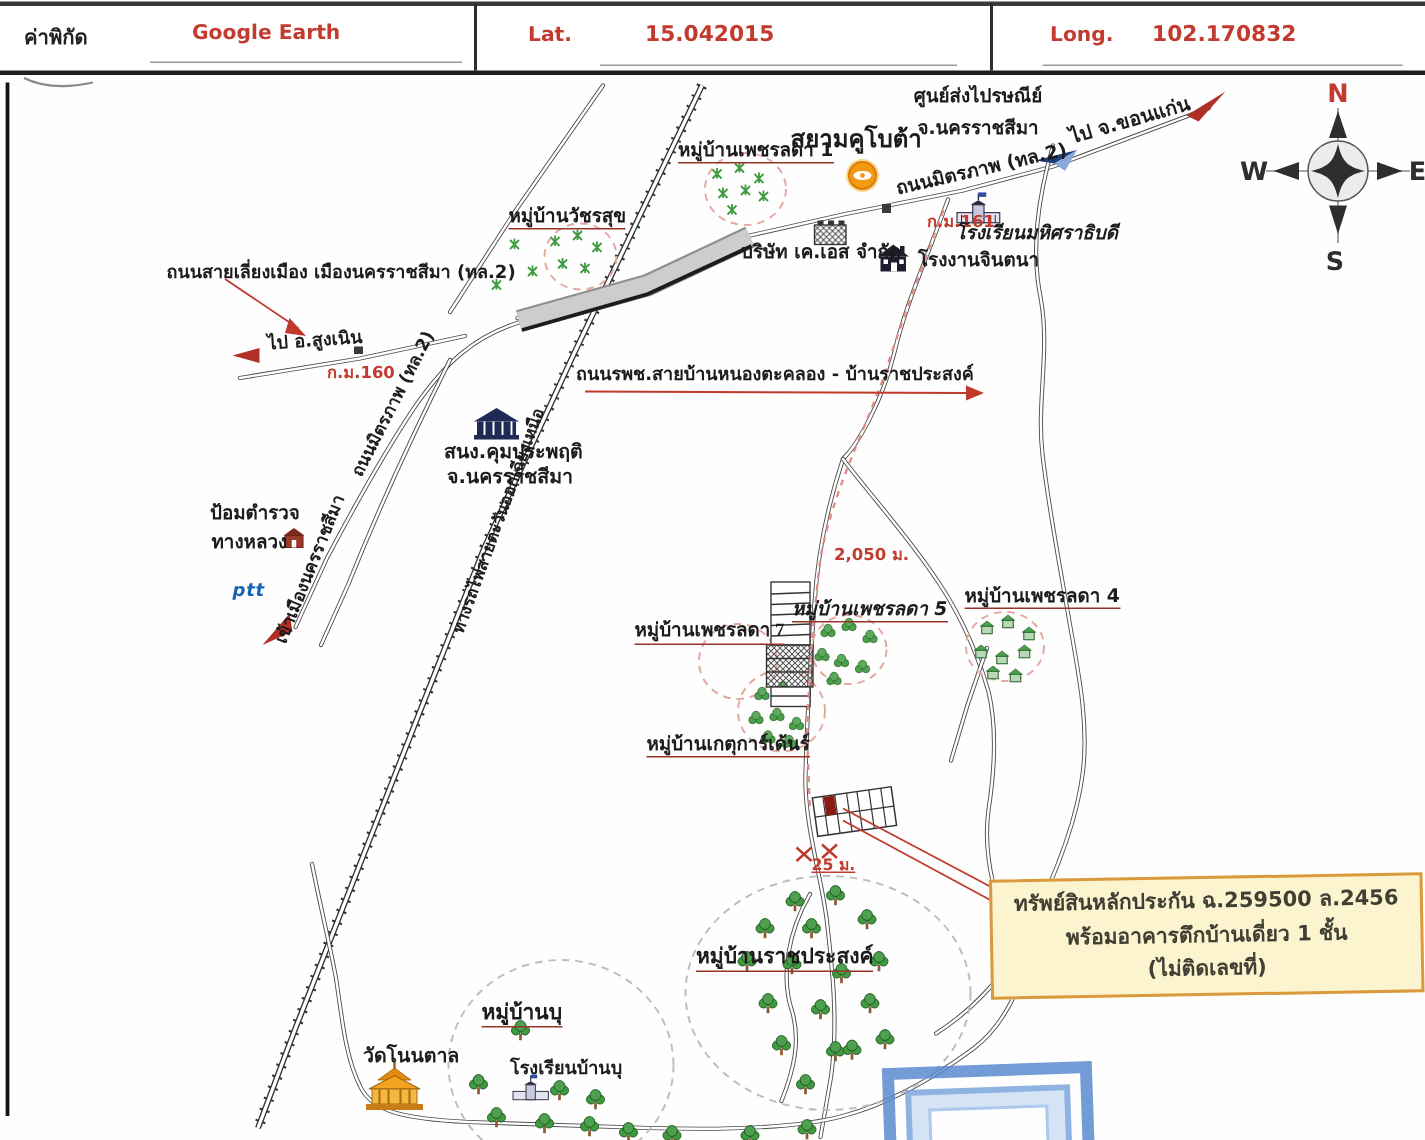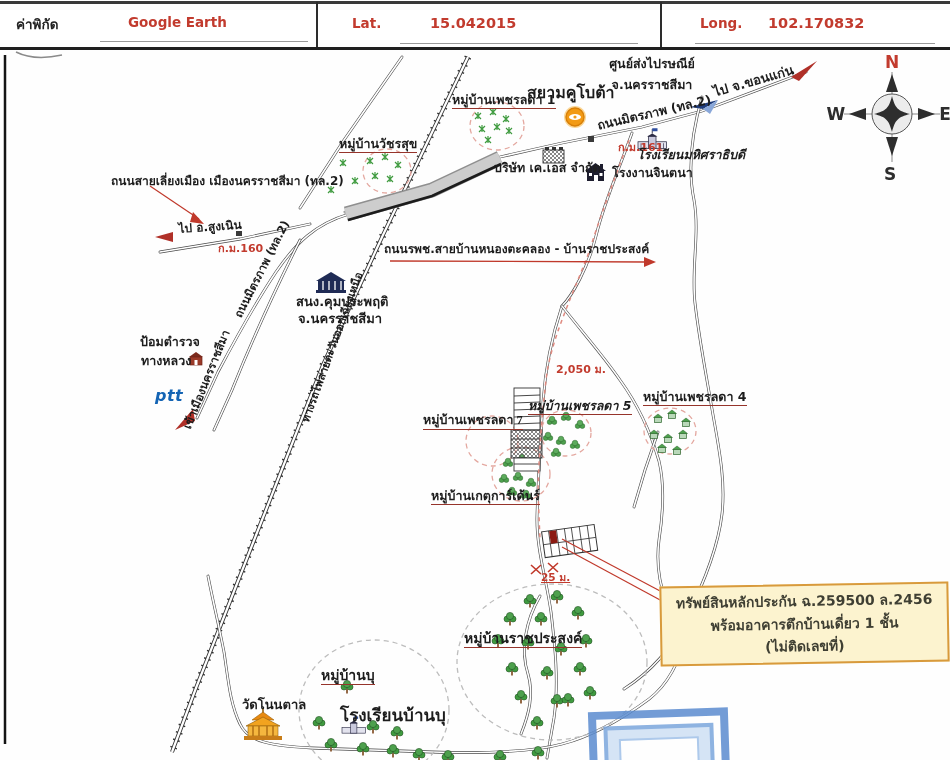--- a/index.html
+++ b/index.html
@@ -13,21 +13,21 @@
   .vdiv{position:absolute;top:2px;width:2px;height:45px;background:#2d2d2d;}
   #hdr-top{position:absolute;left:0;top:1px;width:950px;height:2.5px;background:#3a3a3a;}
   #hdr-bot{position:absolute;left:0;top:47px;width:950px;height:3px;background:#1f1f1f;}
   
   .lbl{position:absolute;font-weight:700;font-size:12.5px;color:#1c1c1c;white-space:nowrap;line-height:1.1;}
   .red{color:#c23b2e;}
   .sm{font-size:11px;}
   .big{font-size:14px;}
   .und{border-bottom:1.7px solid #96342b;padding-bottom:1px;}
   .ctr{text-align:center;}
-  .ptt{color:#1464b4;font-style:italic;font-weight:800;font-size:16px;letter-spacing:.5px;}
+  .ptt{color:#1464b4;font-style:italic;font-weight:800;font-size:12px;letter-spacing:.5px;}
   
   #callout{position:absolute;left:660px;top:584px;width:285px;height:76px;background:#fcf3cf;
      border:2px solid #d89a3c;transform:rotate(-1deg);display:flex;flex-direction:column;
      justify-content:center;text-align:center;font-weight:700;font-size:14px;color:#3f3f33;line-height:1.6;}
   svg{position:absolute;left:0;top:0;}
 </style>
 </head>
 <body>
 
 <svg id="map-svg" width="950" height="760" viewBox="0 0 950 760">
@@ -581,19 +581,19 @@
 <div class="lbl" style="left:181px;top:426px;transform:rotate(-68deg);transform-origin:0 0;font-size:11.5px;">เข้าเมืองนครราชสีมา</div>
 <div class="lbl red sm" style="left:556px;top:364px;">2,050 ม.</div>
 <div class="lbl und" style="left:643px;top:390px;">หมู่บ้านเพชรลดา 4</div>
 <div class="lbl und" style="left:528px;top:399px;font-style:italic;">หมู่บ้านเพชรลดา 5</div>
 <div class="lbl und" style="left:423px;top:414px;font-family:Liberation Serif, serif;">หมู่บ้านเพชรลดา 7</div>
 <div class="lbl und" style="left:431px;top:489px;">หมู่บ้านเกตุการ์เด้นร์</div>
 <div class="lbl red" style="left:541px;top:572px;font-size:10.5px;text-decoration:underline;">25 ม.</div>
 <div class="lbl und big" style="left:464px;top:631px;">หมู่บ้านราชประสงค์</div>
 <div class="lbl und big" style="left:321px;top:668px;">หมู่บ้านบุ</div>
 <div class="lbl" style="left:242px;top:698px;font-size:13px;">วัดโนนตาล</div>
-<div class="lbl" style="left:340px;top:706px;font-size:17px;">โรงเรียนบ้านบุ</div>
+<div class="lbl" style="left:340px;top:706px;font-size:12px;">โรงเรียนบ้านบุ</div>
 
 <div id="callout">
   <div>ทรัพย์สินหลักประกัน ฉ.259500 ล.2456</div>
   <div>พร้อมอาคารตึกบ้านเดี่ยว 1 ชั้น</div>
   <div>(ไม่ติดเลขที่)</div>
 </div>
 
 </body></html>

